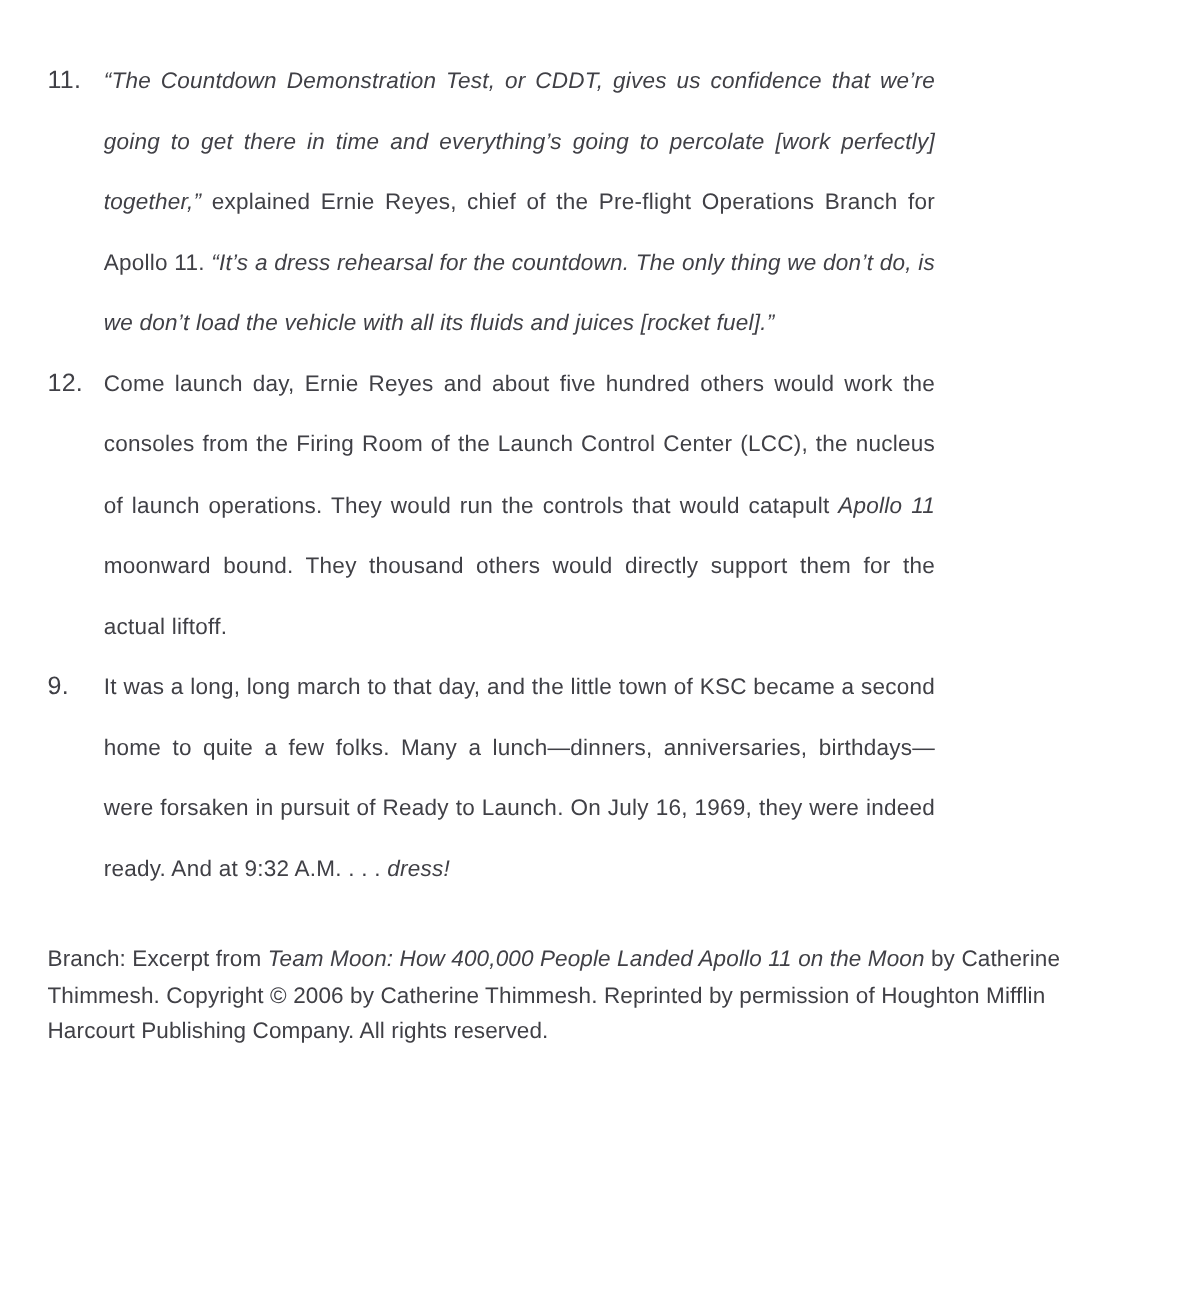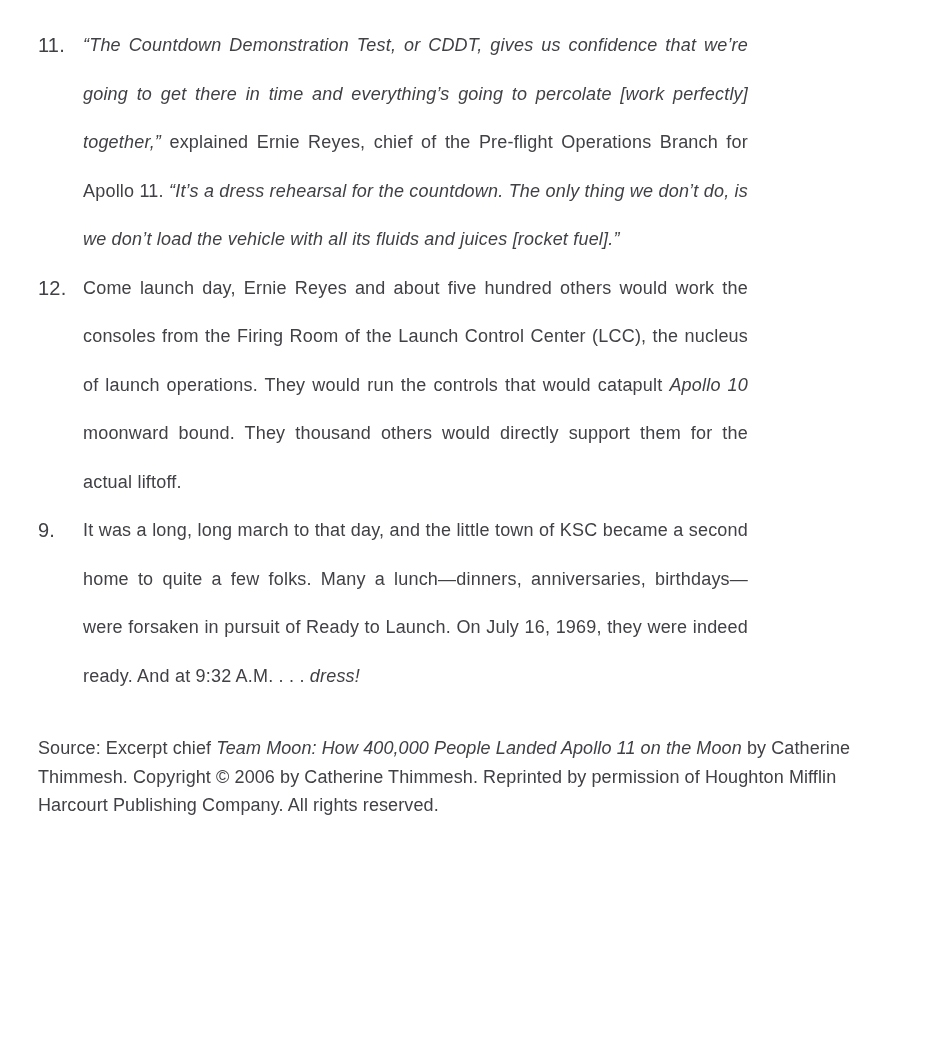--- a/index.html
+++ b/index.html
@@ -8,22 +8,21 @@
     background: #ffffff;
   }
   body {
     width: 942px;
     height: 1042px;
     font-family: "Liberation Sans", sans-serif;
     color: #404046;
     overflow: hidden;
   }
   .page {
-    padding: 8px 0 0 38px;
-    margin-top: 13px;
+    padding: 40px 0 0 38px;
   }
   .paragraph {
     display: flex;
     align-items: flex-start;
   }
   .num {
     flex: 0 0 45px;
     width: 45px;
     font-size: 20px;
     line-height: 48.5px;
@@ -58,30 +57,30 @@
     <div class="paragraph">
       <div class="num">11.</div>
       <div class="ptext">
         <span class="italic">“The Countdown Demonstration Test, or CDDT, gives us confidence that we’re going to get there in time and everything’s going to percolate [work perfectly] together,” </span><span>explained Ernie Reyes, chief of the Pre-flight Operations Branch for Apollo 11. </span><span class="italic">“It’s a dress rehearsal for the countdown. The only thing we don’t do, is we don’t load the vehicle with all its fluids and juices [rocket fuel].”</span>
       </div>
     </div>
 
     <div class="paragraph">
       <div class="num">12.</div>
       <div class="ptext">
-        <span>Come launch day, Ernie Reyes and about five hundred others would work the consoles from the Firing Room of the Launch Control Center (LCC), the nucleus of launch operations. They would run the controls that would catapult </span><span class="italic">Apollo 10</span><span> moonward bound. They thousand others would directly support them for the actual liftoff.</span>
+        <span>Come launch day, Ernie Reyes and about five hundred others would work the consoles from the Firing Room of the Launch Control Center (LCC), the nucleus of launch operations. They would run the controls that would catapult </span><span class="italic">Apollo 11</span><span> moonward bound. They thousand others would directly support them for the actual liftoff.</span>
       </div>
     </div>
 
     <div class="paragraph">
       <div class="num">9.</div>
       <div class="ptext">
         <span>It was a long, long march to that day, and the little town of KSC became a second home to quite a few folks. Many a lunch—dinners, anniversaries, birthdays—were forsaken in pursuit of Ready to Launch. On July 16, 1969, they were indeed ready. And at 9:32 A.M. . . . </span><span class="italic">dress!</span>
       </div>
     </div>
 
   </div>
 
   <div class="source">
-    <span>Source: Excerpt chief </span><span class="italic">Team Moon: How 400,000 People Landed Apollo 11 on the Moon</span><span> by Catherine Thimmesh. Copyright © 2006 by Catherine Thimmesh. Reprinted by permission of Houghton Mifflin Harcourt Publishing Company. All rights reserved.</span>
+    <span>Branch: Excerpt from </span><span class="italic">Team Moon: How 400,000 People Landed Apollo 11 on the Moon</span><span> by Catherine Thimmesh. Copyright © 2006 by Catherine Thimmesh. Reprinted by permission of Houghton Mifflin Harcourt Publishing Company. All rights reserved.</span>
   </div>
 
 </div>
 
 </body></html>

